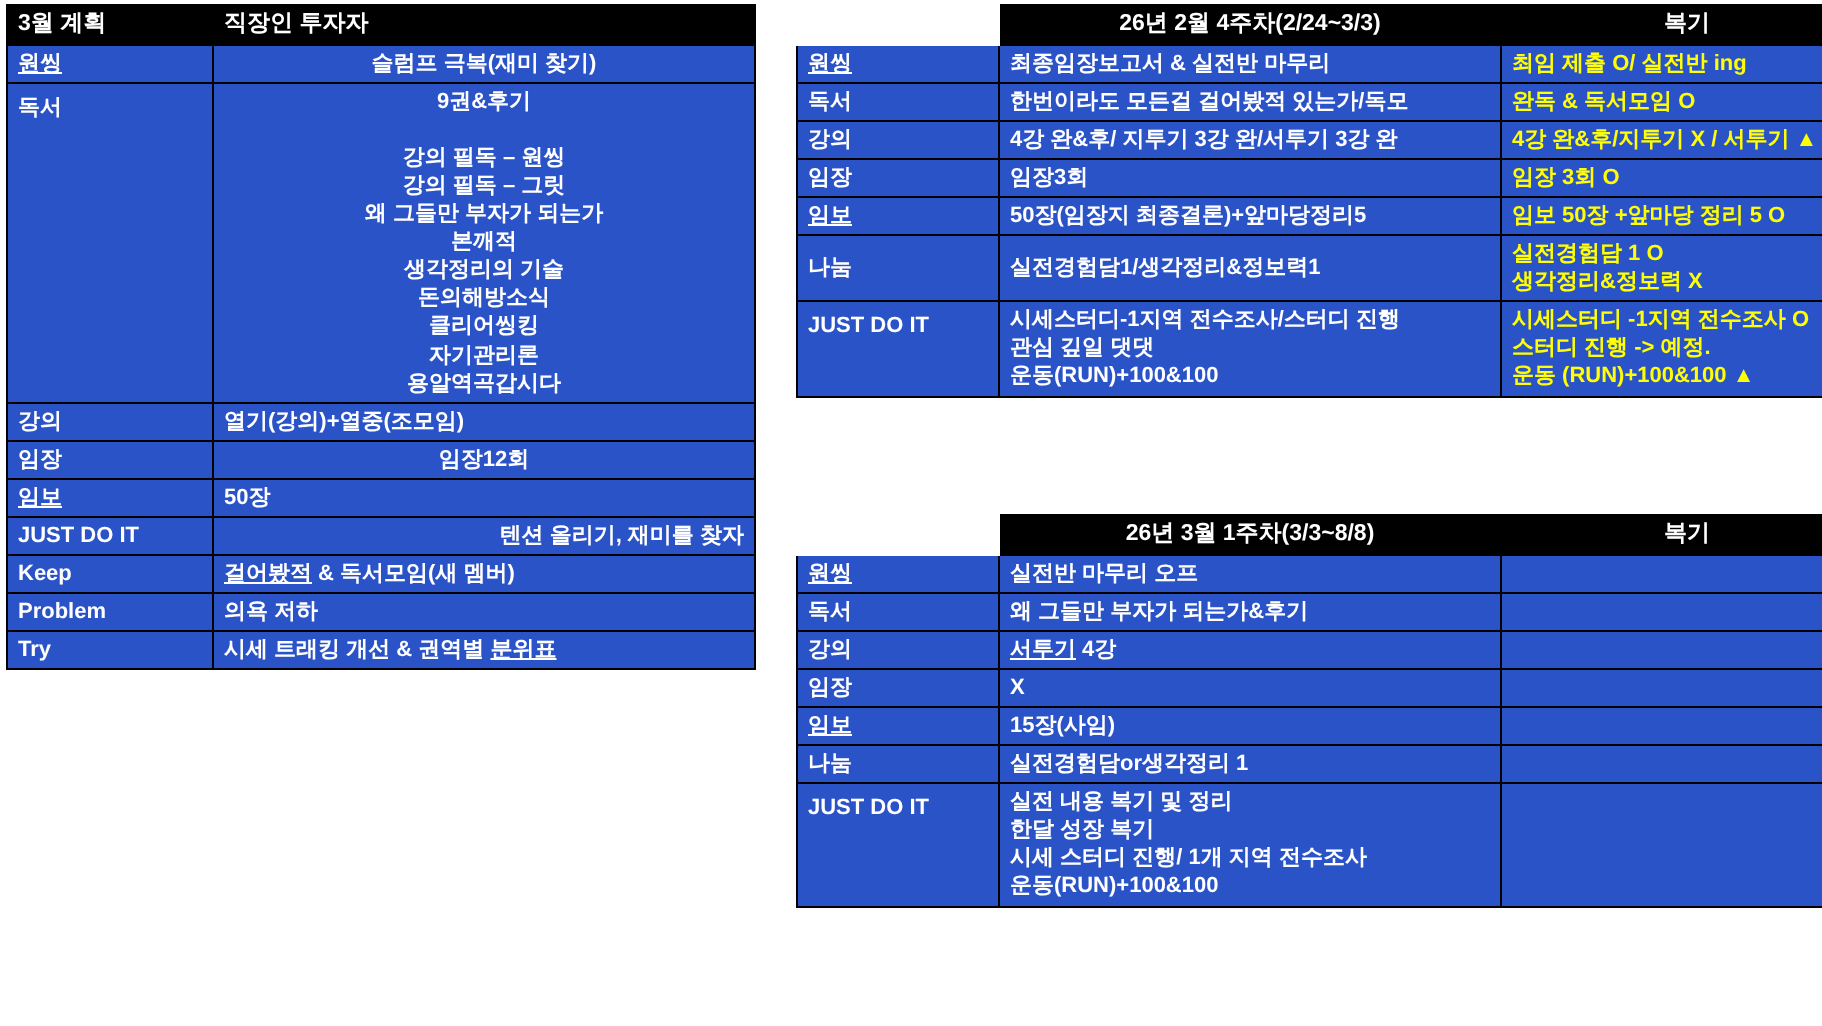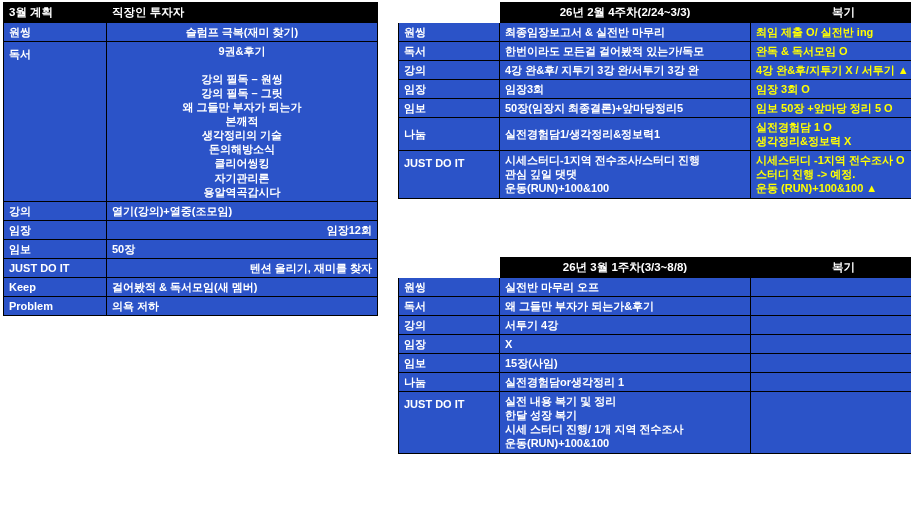--- a/index.html
+++ b/index.html
@@ -39,21 +39,21 @@
     color: #ffffff;
     font-size: 11.5px;
   }
   td.empty {
     background: #2b53c8;
   }
   td.note {
     background: #2b53c8;
     color: #ffff00;
   }
-  .u { }
+  .u { text-decoration: underline; }
 
   
   .left-table {
     position: absolute;
     left: 3px;
     top: 2px;
     width: 355px;
   }
   .left-table td.c0 { width: 92px; }
   .left-table td.c1 { width: 260px; text-align: center; margin-left: 24px; }
@@ -106,37 +106,41 @@
 클리어씽킹
 자기관리론
 용알역곡갑시다</td>
       </tr>
       <tr>
         <td class="c0">강의</td>
         <td class="c1" style="text-align:left">열기(강의)+열중(조모임)</td>
       </tr>
       <tr>
         <td class="c0">임장</td>
-        <td class="c1" style="text-align:right">임장12회</td>
+        <td class="c1" style="text-align:center">임장12회</td>
       </tr>
       <tr>
         <td class="c0"><span class="u">임보</span></td>
         <td class="c1" style="text-align:left">50장</td>
       </tr>
       <tr>
         <td class="c0">JUST DO IT</td>
         <td class="c1" style="text-align:right">텐션 올리기, 재미를 찾자</td>
       </tr>
       <tr>
         <td class="c0">Keep</td>
         <td class="c1" style="text-align:left"><span class="u">걸어봤적</span> &amp; 독서모임(새 멤버)</td>
       </tr>
       <tr>
         <td class="c0">Problem</td>
         <td class="c1" style="text-align:left">의욕 저하</td>
+      </tr>
+      <tr>
+        <td class="c0">Try</td>
+        <td class="c1" style="text-align:left">시세 트래킹 개선 &amp; 권역별 <span class="u">분위표</span></td>
       </tr>
     </tbody>
   </table>
 
   <table class="right-top">
     <tbody>
       <tr>
         <td class="hdr c0"></td>
         <td class="hdr c1">26년 2월 4주차(2/24~3/3)</td>
         <td class="hdr c2">복기</td>

